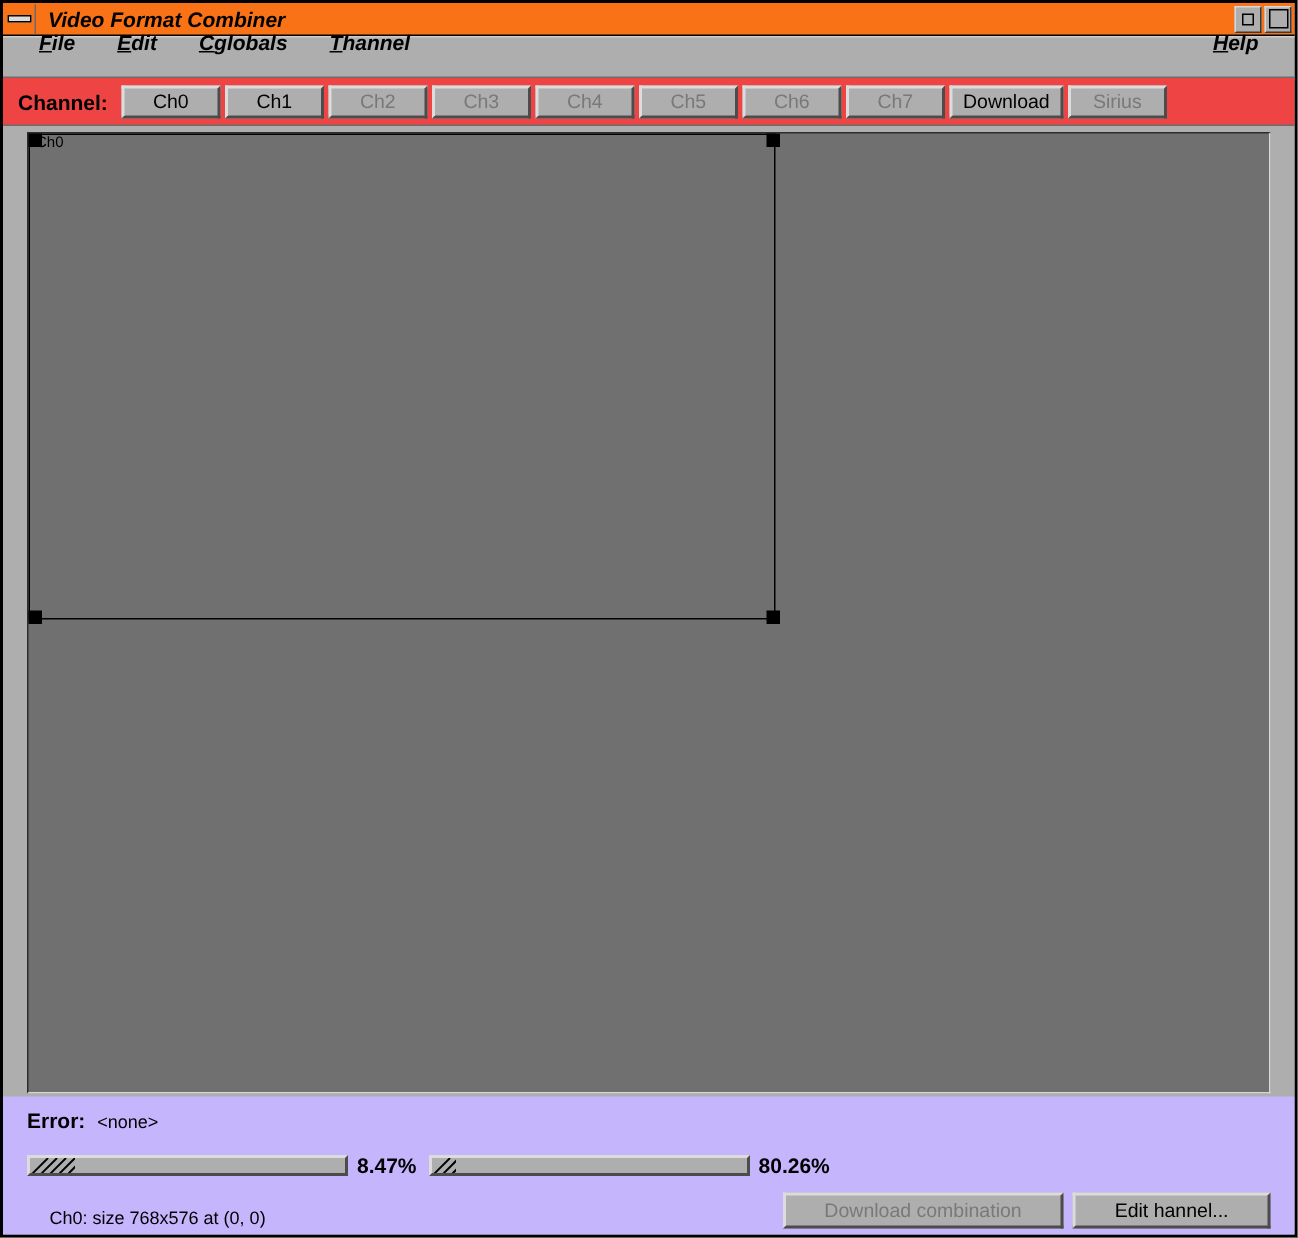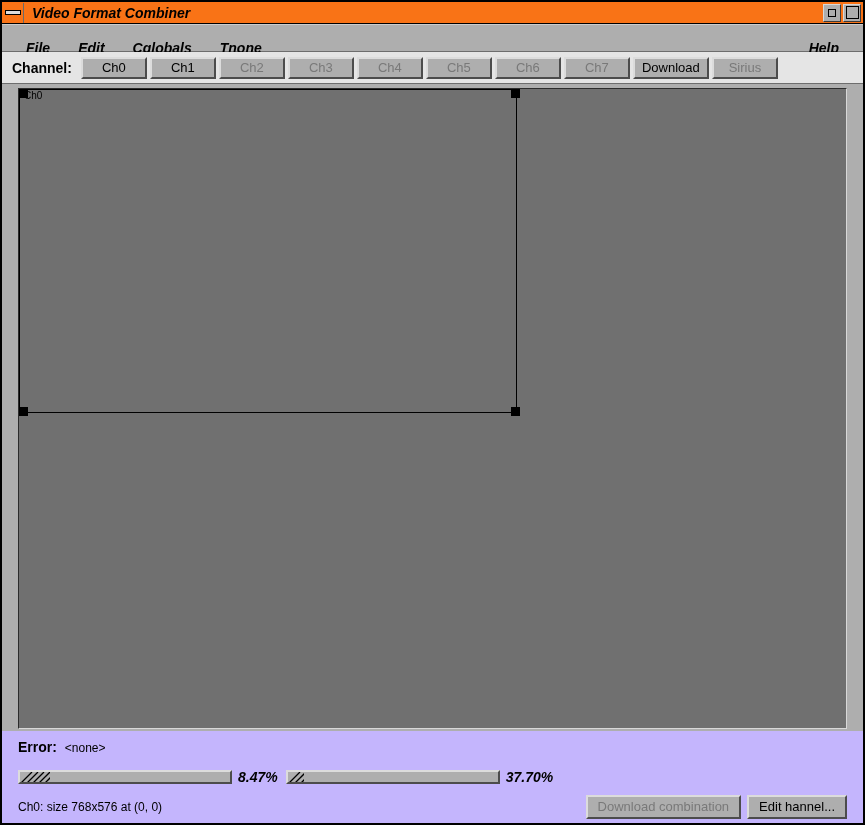--- a/index.html
+++ b/index.html
@@ -74,35 +74,35 @@
     content:"";
     width:11px;height:11px;background:#aeaeae;border:1px solid #000;
   }
   
   .menubar {
     height: 24px;
     background: #aeaeae;
     border-bottom: 1px solid #6d6d6d;
     border-top: 1px solid #cdcdcd;
     display: flex;
-    align-items: flex-start;
+    align-items: flex-end;
     padding: 13px 10px;
     font-size: 14px;
     font-weight: bold;
     font-style: italic;
   }
   .menu-item {
     padding: 2px 14px;
     cursor: default;
   }
   .spacer { flex: 1; }
   
   .toolbar {
     height: 32px;
-    background: #e5e5e5;
+    background: #ef4444;
     border-bottom: 1px solid #6d6d6d;
     display: flex;
     align-items: center;
     padding: 0 10px;
     gap: 3px;
     font-size: 14px;
   }
   .tool-label {
     font-weight: bold;
     margin-right: 6px;
@@ -171,21 +171,21 @@
     margin-bottom: 14px;
   }
   .error-row .lbl { font-weight: bold; }
   .error-row .val { font-size: 12px; margin-left: 4px; }
   .meters-row {
     display: flex;
     align-items: flex-start;
     gap: 8px;
     margin-bottom: 10px;
   }
-  .meter-group { display:flex; flex-direction:column;font-style:italic; }
+  .meter-group { display:flex; flex-direction:column; }
   .meter-top { display:flex; align-items:center; gap:6px;}
   .meter {
     width: 214px;
     height: 14px;
     background: #aeaeae;
     border-top: 2px solid #dcdcdc;
     border-left: 2px solid #dcdcdc;
     border-right: 2px solid #4c4c4c;
     border-bottom: 2px solid #4c4c4c;
     position: relative;
@@ -201,34 +201,35 @@
   .meter-pct {
     font-weight: bold;
     font-size: 14px;
   }
   .meter-caption {
     font-weight: bold;
     margin-top: 2px;
   }
   .bottom-row {
     display: flex;
-    align-items: center;
+    align-items: flex-end;
     margin-top: 2px;
+    margin-left: 15px;
   }
   .status-text {
     font-size: 12px;
     flex: 1;
   }
   .bottom-buttons {
     display: flex;
     gap: 6px;
   }
   .big-btn {
     height: 24px;
-    padding: 0 10px;
+    padding: 0 26px;
     background: #aeaeae;
     border-top: 2px solid #dcdcdc;
     border-left: 2px solid #dcdcdc;
     border-right: 2px solid #4c4c4c;
     border-bottom: 2px solid #4c4c4c;
     font-size: 13px;
     text-align: center;
     line-height: 20px;
     color: #000;
     cursor: default;
@@ -247,21 +248,21 @@
     <div class="titlebar-right">
       <div class="title-btn min"></div>
       <div class="title-btn max"></div>
     </div>
   </div>
 
   <div class="menubar">
     <div class="menu-item"><u>F</u><span></span><span>ile</span></div>
     <div class="menu-item"><u>E</u><span>dit</span></div>
     <div class="menu-item"><u>C</u><span>globals</span></div>
-    <div class="menu-item"><u>T</u><span>none</span></div>
+    <div class="menu-item"><u>T</u><span>hannel</span></div>
     <div class="spacer"></div>
     <div class="menu-item"><u>H</u><span>elp</span></div>
   </div>
 
   <div class="toolbar">
     <span class="tool-label">Channel:</span>
     <div class="push-btn">Ch0</div>
     <div class="push-btn">Ch1</div>
     <div class="push-btn disabled">Ch2</div>
     <div class="push-btn disabled">Ch3</div>
@@ -318,21 +319,21 @@
             <div class="meter-fill" style="width:16px">
               <svg width="40" height="12">
                   <g stroke="#000" stroke-width="1.3">
                 <line x1="0" y1="12" x2="12" y2="0"></line>
                     <line x1="6" y1="12" x2="18" y2="0"></line>
                 <line x1="12" y1="12" x2="24" y2="0"></line>
               </g>
                 </svg>
             </div>
           </div>
-          <span class="meter-pct">37.70%</span>
+          <span class="meter-pct">80.26%</span>
         </div>
       </div>
     </div>
 
     <div class="bottom-row">
       <div class="status-text">Ch0: size 768x576 at (0, 0)</div>
       <div class="bottom-buttons">
         <div class="big-btn disabled">Download combination</div>
         <div class="big-btn">Edit hannel...</div>
       </div>

